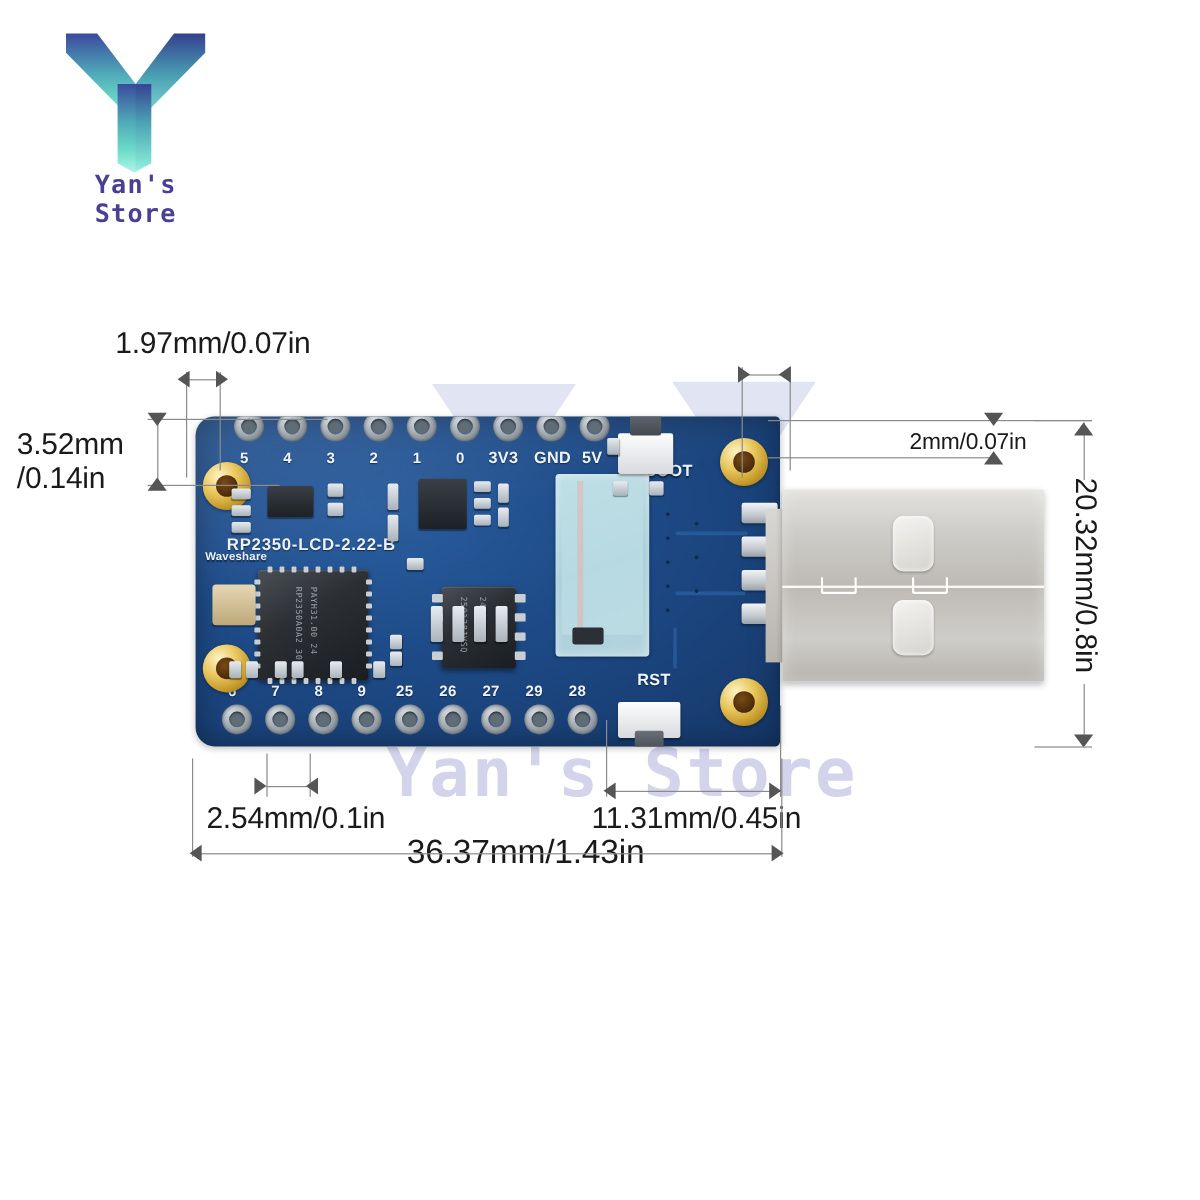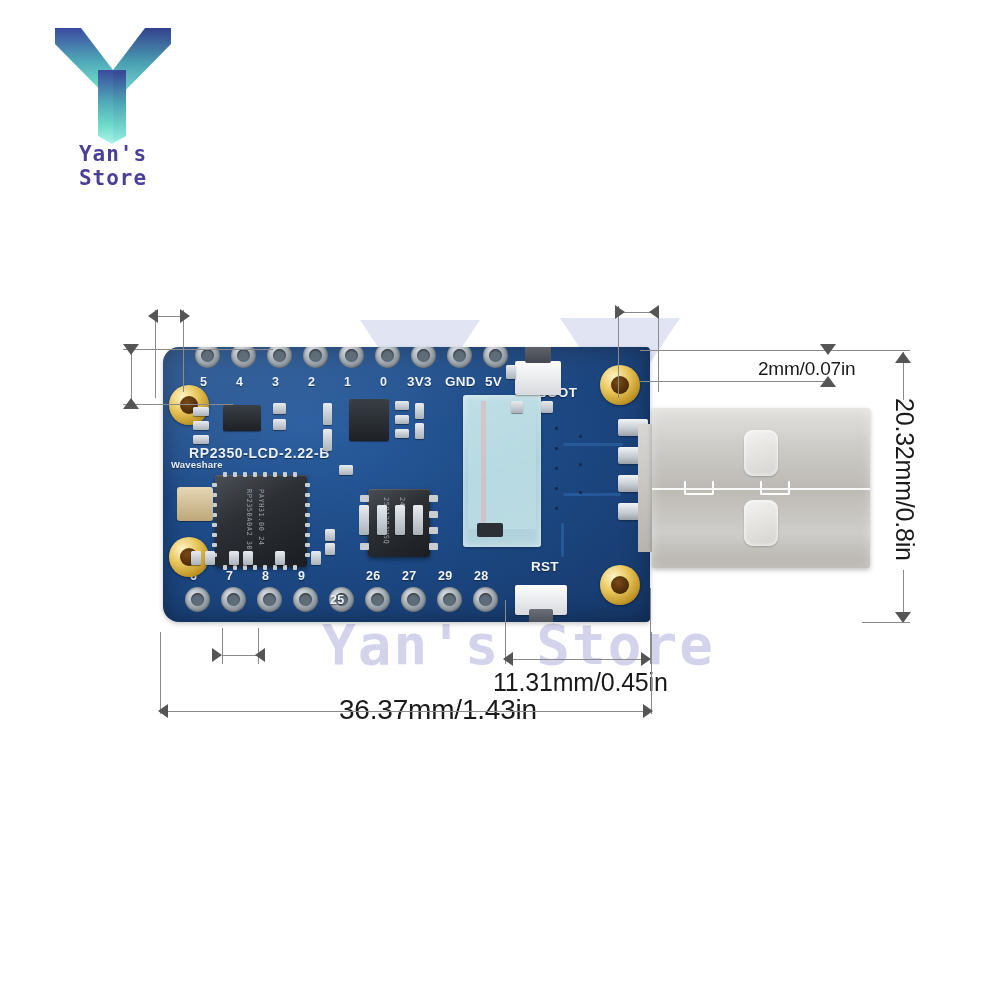--- a/index.html
+++ b/index.html
@@ -246,21 +246,21 @@
     <div class="pad" style="left:166px; top:240px;"></div>
     <div class="pad" style="left:202px; top:240px;"></div>
     <div class="pad" style="left:238px; top:240px;"></div>
     <div class="pad" style="left:274px; top:240px;"></div>
     <div class="pad" style="left:310px; top:240px;"></div>
 
     <div class="silk" style="left:27px;  top:222px;">6</div>
     <div class="silk" style="left:63px;  top:222px;">7</div>
     <div class="silk" style="left:99px;  top:222px;">8</div>
     <div class="silk" style="left:135px; top:222px;">9</div>
-    <div class="silk" style="left:167px; top:222px;margin-top:24px;">25</div>
+    <div class="silk" style="left:167px; top:222px;">25</div>
     <div class="silk" style="left:203px; top:222px;">26</div>
     <div class="silk" style="left:239px; top:222px;">27</div>
     <div class="silk" style="left:275px; top:222px;">29</div>
     <div class="silk" style="left:311px; top:222px;">28</div>
 
     <div class="board-id">RP2350-LCD-2.22-B</div>
     <div class="waveshare">Waveshare</div>
 
     <div class="silk big" style="left:374px; top:38px;">BOOT</div>
     <div class="silk big" style="left:368px; top:212px;">RST</div>
@@ -391,26 +391,31 @@
 
   <div class="usb-neck"></div>
   <div class="usb">
     <div class="usb-seam"></div>
     <div class="usb-notch" style="left:32px;"></div>
     <div class="usb-notch" style="left:108px;"></div>
     <div class="usb-dimple" style="left:92px; top:22px;"></div>
     <div class="usb-dimple" style="left:92px; top:92px;"></div>
   </div>
 
+  <div class="dim-label" style="left:96px; top:272px;">1.97mm/0.07in</div>
   <div class="vline" style="left:155px; top:310px; height:88px;"></div>
   <div class="vline" style="left:183px; top:310px; height:82px;"></div>
   <div class="hline" style="left:155px; top:316px; width:28px;"></div>
   <div class="tri left" style="left:148px; top:309px;"></div>
   <div class="tri right" style="left:180px; top:309px;"></div>
 
+  <div class="dim-label two-line" style="left:14px; top:356px;">
+    <div>3.52mm</div>
+    <div>/0.14in</div>
+  </div>
   <div class="hline" style="left:123px; top:349px; width:150px;"></div>
   <div class="hline" style="left:123px; top:404px; width:110px;"></div>
   <div class="vline" style="left:131px; top:349px; height:56px;"></div>
   <div class="tri down" style="left:123px; top:344px;"></div>
   <div class="tri up" style="left:123px; top:398px;"></div>
 
   <div class="vline" style="left:618px; top:306px; height:92px;"></div>
   <div class="vline" style="left:658px; top:306px; height:86px;"></div>
   <div class="hline" style="left:618px; top:312px; width:40px;"></div>
   <div class="tri right" style="left:615px; top:305px;"></div>
@@ -425,20 +430,21 @@
   <div class="vlabel" style="left:919px; top:398px;">
     <div class="dim-label" style="position:relative; left:0; top:0; transform: rotate(90deg); transform-origin: left top;">20.32mm/0.8in</div>
   </div>
   <div class="vline" style="left:903px; top:352px; height:48px;"></div>
   <div class="vline" style="left:903px; top:570px; height:48px;"></div>
   <div class="tri down" style="left:895px; top:612px;"></div>
   <div class="tri up" style="left:895px; top:352px;"></div>
   <div class="hline" style="left:862px; top:350px; width:48px;"></div>
   <div class="hline" style="left:862px; top:622px; width:48px;"></div>
 
+  <div class="dim-label" style="left:172px; top:668px;">2.54mm/0.1in</div>
   <div class="vline" style="left:222px; top:628px; height:36px;"></div>
   <div class="vline" style="left:258px; top:628px; height:36px;"></div>
   <div class="hline" style="left:222px; top:655px; width:36px;"></div>
   <div class="tri right" style="left:212px; top:648px;"></div>
   <div class="tri left" style="left:255px; top:648px;"></div>
 
   <div class="dim-label" style="left:493px; top:668px;">11.31mm/0.45in</div>
   <div class="vline" style="left:505px; top:600px; height:64px;"></div>
   <div class="vline" style="left:650px; top:588px; height:76px;"></div>
   <div class="hline" style="left:505px; top:659px; width:145px;"></div>

